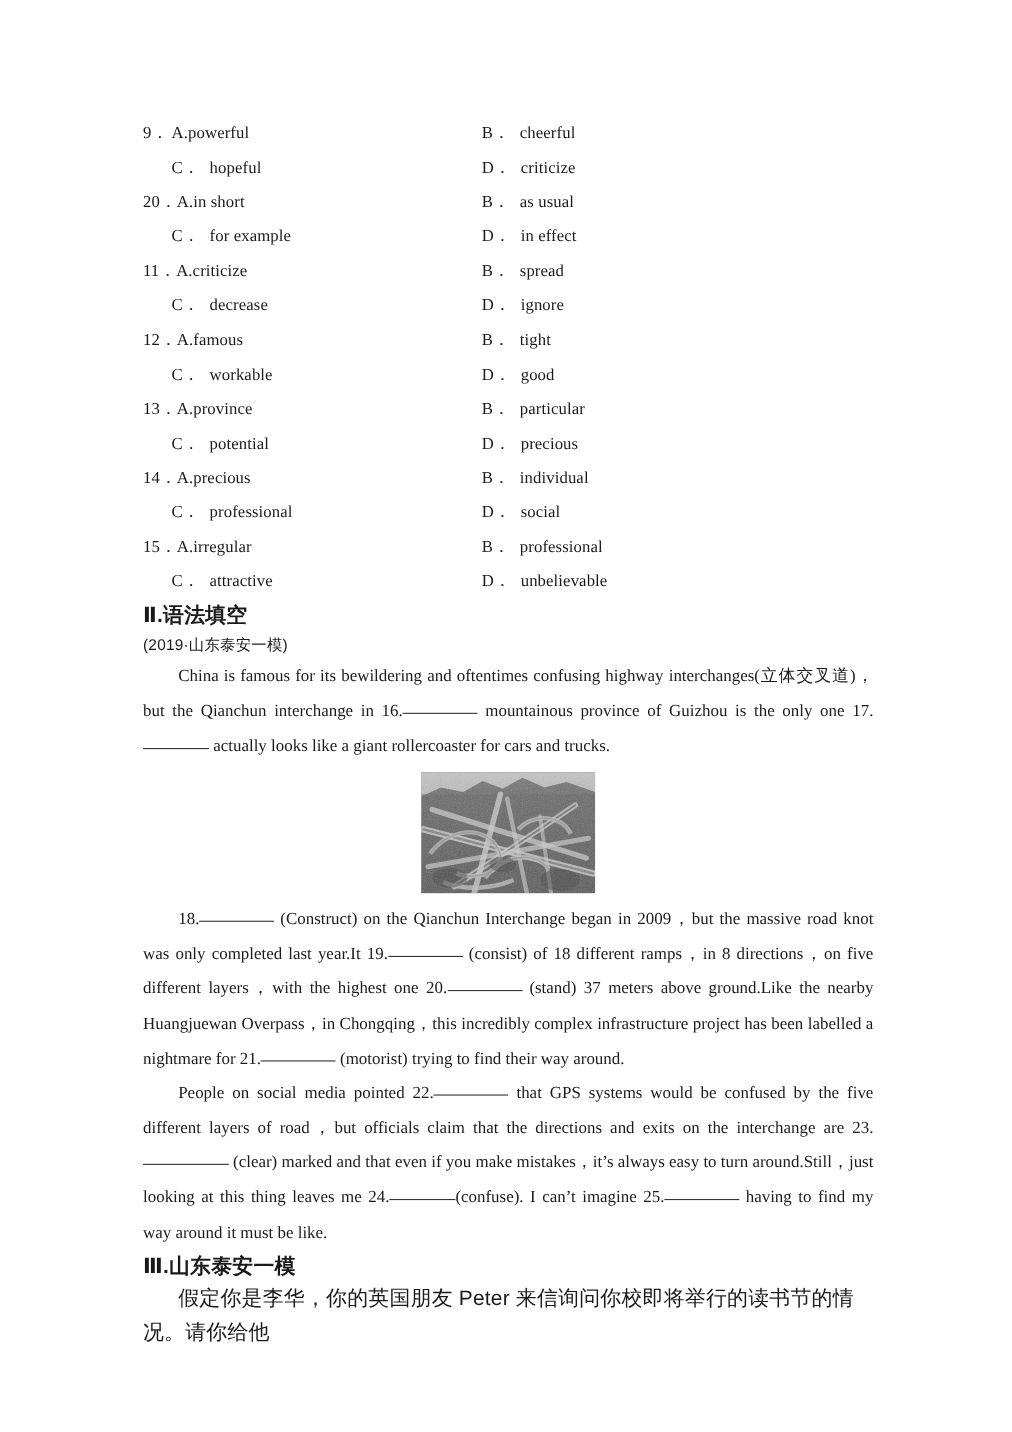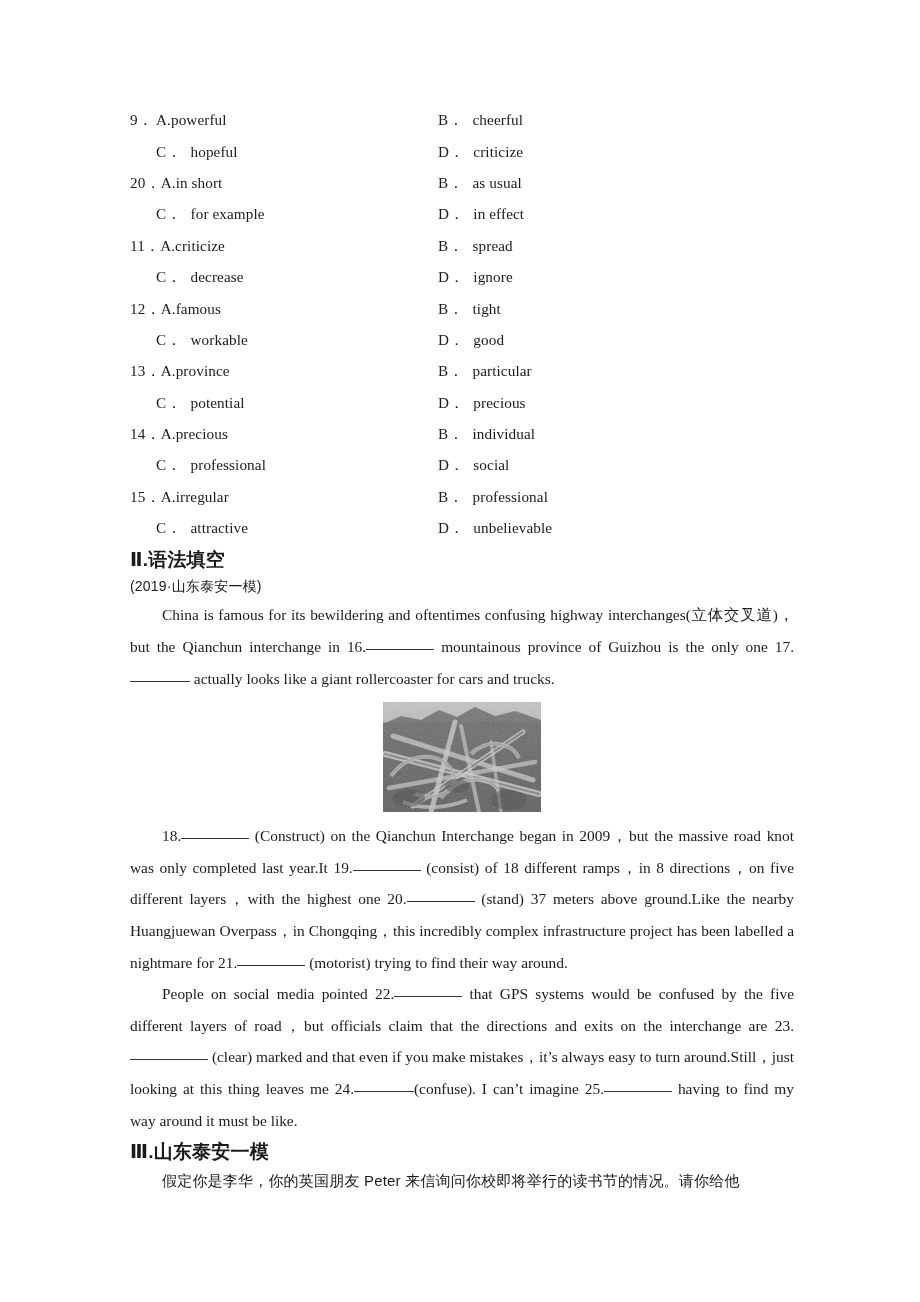--- a/index.html
+++ b/index.html
@@ -110,21 +110,21 @@
     height: 110px;
     position: relative;
     overflow: hidden;
     background: #8d8d8d;
     filter: grayscale(1) contrast(1.08);
   }
   .photo svg { display: block; }
 
   .last-para {
     font-family: "Liberation Sans", "DejaVu Sans", sans-serif;
-    font-size: 15px;
+    font-size: 19px;
     line-height: 31px;
     text-indent: 32px;
     letter-spacing: 0.2px;
   }
 </style>
 </head>
 <body>
 
 <div class="page">
   <div class="content">

